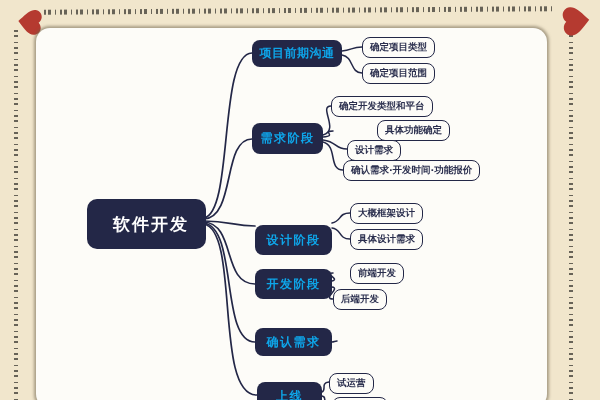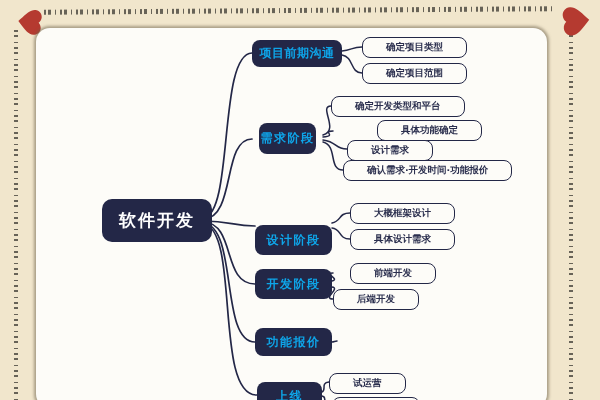--- a/index.html
+++ b/index.html
@@ -22,40 +22,40 @@
     top:30px; width:4px; height:370px;
     background:repeating-linear-gradient(180deg,#45423a 0 2px,transparent 2px 5px,#45423a 5px 7px,transparent 7px 12px,#45423a 12px 13px,transparent 13px 17px);
   }
   .tape-left{left:14px;} .tape-right{left:569px;}
   .heart{ position:absolute; z-index:1; }
   .heart svg{ display:block; }
   .heart-left{ left:15px; top:7px; transform:rotate(95deg); }
   .heart-right{ left:559px; top:4px; transform:rotate(-95deg); z-index:3; }
   .connectors{ position:absolute; left:0; top:0; width:600px; height:400px; z-index:3; pointer-events:none; }
   .node-root{
-    position:absolute; left:102px; top:199px; width:110px; height:43px;
+    position:absolute; left:87px; top:199px; width:110px; height:50px;
     background:#232747; color:#fff; border-radius:10px; z-index:4;
     display:flex; align-items:center; justify-content:center;
-    font-size:17px; font-weight:bold; letter-spacing:2px; cursor:pointer;
+    font-size:17px; font-weight:bold; letter-spacing:2px; cursor:pointer;padding-left:9px;
   }
   .branch{
     position:absolute; background:#232747; color:#0ea5e9; border-radius:8px; z-index:4;
     display:flex; align-items:center; justify-content:center;
     font-weight:bold; font-size:12px; letter-spacing:1.5px; cursor:pointer;
   }
   #b1{left:252px; top:40px;  width:90px; height:27px; letter-spacing:.5px;}
-  #b2{left:252px; top:123px; width:57px; height:31px;margin-left:7px;}
+  #b2{left:252px; top:123px; width:71px; height:31px;}
   #b3{left:255px; top:225px; width:77px; height:30px;}
   #b4{left:255px; top:269px; width:77px; height:30px;}
   #b5{left:255px; top:328px; width:77px; height:28px;}
   #b6{left:257px; top:382px; width:65px; height:28px;}
   .child{
     position:absolute; background:#fdfcf8; border:1.5px solid #232747;
     border-radius:8px; color:#2b2f4e; z-index:4;
-    font-size:9.5px; font-weight:600; padding:3px 23px; white-space:nowrap;
+    font-size:9.5px; font-weight:600; padding:3px 7px; white-space:nowrap;
     display:flex; align-items:center; cursor:pointer;
   }
   #c1a{left:362px; top:37px;}  #c1b{left:362px; top:63px;}
   #c2a{left:331px; top:96px;}  #c2b{left:333px; top:120px;margin-left:44px;}
   #c2c{left:347px; top:140px;} #c2d{left:343px; top:160px;}
   #c3a{left:350px; top:203px;} #c3b{left:350px; top:229px;}
   #c4a{left:350px; top:263px;} #c4b{left:333px; top:289px;}
   #c5a{left:337px; top:331px;}
   #c6a{left:329px; top:373px;}
   #c6b{left:332px; top:397px; width:40px; height:14px;}
@@ -107,21 +107,21 @@
       <path d="M322,396 C328,397 320,402 332,403"></path>
     </g>
   </svg>
 
   <div class="node-root">软件开发</div>
 
   <div class="branch" id="b1">项目前期沟通</div>
   <div class="branch" id="b2">需求阶段</div>
   <div class="branch" id="b3">设计阶段</div>
   <div class="branch" id="b4">开发阶段</div>
-  <div class="branch" id="b5">功能报价</div>
+  <div class="branch" id="b5">确认需求</div>
   <div class="branch" id="b6">上线</div>
 
   <div class="child" id="c1a">确定项目类型</div>
   <div class="child" id="c1b">确定项目范围</div>
   <div class="child" id="c2a">确定开发类型和平台</div>
   <div class="child" id="c2b">具体功能确定</div>
   <div class="child" id="c2c">设计需求</div>
   <div class="child" id="c2d">确认需求·开发时间·功能报价</div>
   <div class="child" id="c3a">大概框架设计</div>
   <div class="child" id="c3b">具体设计需求</div>

